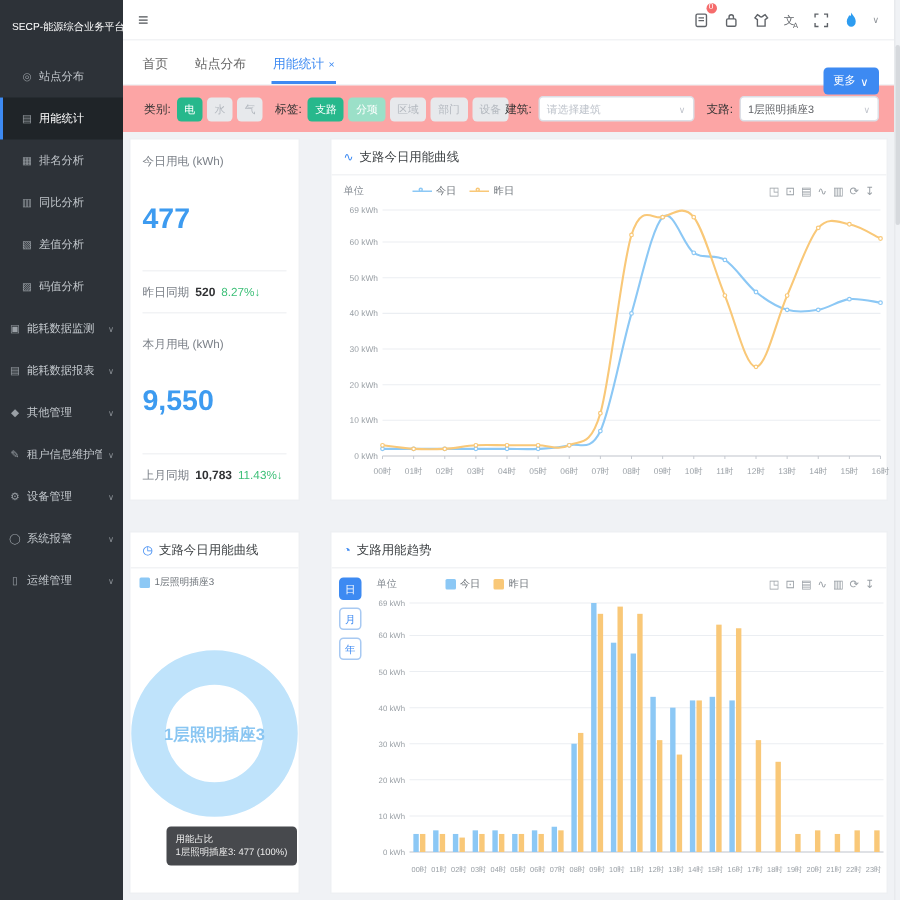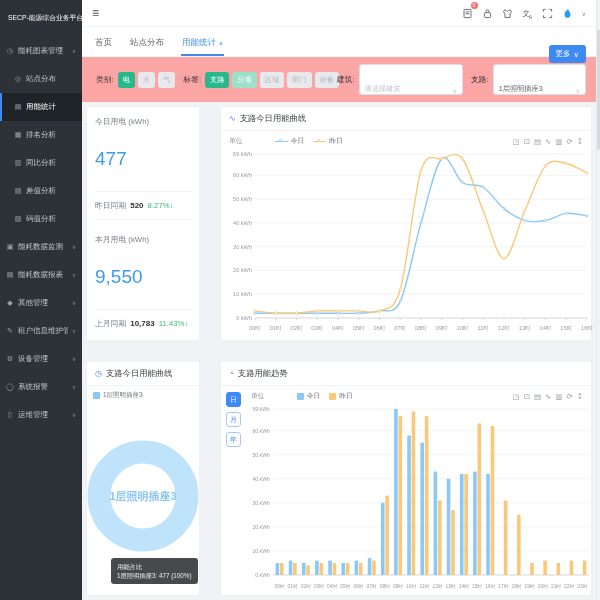--- a/index.html
+++ b/index.html
@@ -31,37 +31,37 @@
   .tab{font-size:8.5px;color:#666;padding:7px 1px;cursor:pointer;display:flex;gap:3px;align-items:center}
   .tab.active{color:#3d8af2;border-bottom:2px solid #3d8af2;padding-bottom:5px}
   .tab .x{font-size:7px;color:#3d8af2}
   .more-btn{position:absolute;right:10px;top:18px;background:#3d8af2;color:#fff;font-size:7.5px;border:none;border-radius:3px;padding:4px 7px;display:flex;gap:3px;align-items:center;cursor:pointer}
 
   .filterbar{background:#fca5a5;display:flex;align-items:center;gap:4px;padding:7px 10px;font-size:7.8px;color:#333;border-top:1px solid #f2f3f5;flex:none}
   .f-label{color:#333;margin-left:4px;flex:none}
   .chip{border-radius:3px;padding:3px 5px;font-size:7.2px;background:#e7e9ec;color:#b3b8bf;cursor:pointer;flex:none}
   .chip.active{background:#27b88c;color:#fff}
   .chip.semi{background:#9be0c8;color:#fff}
-  .selbox{border:1px solid #dcdfe6;border-radius:3px;height:31px;display:flex;align-items:flex-end;padding:0 5px;gap:16px;cursor:pointer;background:#fff}
+  .selbox{border:1px solid #dcdfe6;border-radius:3px;height:17px;display:flex;align-items:center;padding:0 5px;gap:16px;cursor:pointer;background:#fff}
   .selbox .ph{color:#bfc4cc;font-size:7.2px;white-space:nowrap}
   .selbox .val{color:#606266;font-size:7.2px;white-space:nowrap}
   .selbox .sc{margin-left:auto;color:#c0c4cc;font-size:6px}
   .sel-build{width:112px}
   .sel-branch{width:100px}
 
   .content{flex:1;display:grid;grid-template-columns:114px 1fr;grid-template-rows:1fr 1fr;gap:20px;padding:4px;min-height:0;min-width:0}
   .card{background:#fff;border:1px solid #eef0f3;display:flex;flex-direction:column;min-width:0;min-height:0;position:relative}
   .card-h{display:flex;align-items:center;gap:4px;padding:6px 8px;border-bottom:1px solid #f2f3f5;font-size:8.3px;color:#3c4043;flex:none}
   .card-h .ci{color:#3d8af2;font-size:8px}
   .card-b{flex:1;display:flex;flex-direction:column;min-height:0;position:relative}
 
   
   .statcard{padding:9px 8px;display:flex;flex-direction:column;justify-content:space-between;font-size:7.8px}
   .s-label{color:#7b8088}
-  .s-value{color:#3d9bf0;font-size:19px;font-weight:normal;margin:8px 0}
+  .s-value{color:#3d9bf0;font-size:19px;font-weight:bold;margin:8px 0}
   .s-cmp{display:flex;gap:4px;align-items:baseline;border-top:1px solid #f2f3f5;border-bottom:1px solid #f2f3f5;padding:8px 0;color:#7b8088}
   .s-cmp b{color:#303133;font-size:8px}
   .s-cmp .chg{color:#3cbf77}
   .s-cmp.last{border-bottom:none;padding-bottom:2px}
 
   
   .legend-row{display:flex;align-items:center;gap:8px;padding:5px 8px 0 8px;font-size:6.8px;color:#8a9097;flex:none}
   .lg-item{display:flex;align-items:center;gap:3px;color:#6b7177;cursor:pointer}
   .lg-line{width:13px;height:0;border-top:1.4px solid;position:relative}
   .lg-line i{position:absolute;left:4px;top:-3px;width:3px;height:3px;border:1.2px solid;border-radius:50%;background:#fff;display:block}
@@ -90,25 +90,20 @@
 
 <aside class="sidebar">
   <div class="logo">
     <svg width="13" height="15" viewBox="0 0 12 14">
         <path d="M6 0.5 C7 3 9.8 4.6 9.8 8 A3.8 4.5 0 0 1 2.2 8 C2.2 5.8 3.8 4.6 4.3 2.6 C4.9 3.8 5.8 4.2 6 0.5 Z" fill="#2d9cf0"></path>
         <path d="M6 6 C6.7 7.4 7.8 8 7.8 9.6 A1.9 2.2 0 0 1 4.2 9.6 C4.2 8.4 5.4 7.6 6 6 Z" fill="#bfe3fb"></path>
       </svg>
     <span>SECP-能源综合业务平台</span>
   </div>
   <nav class="menu" id="menu">
-      <div class="m-row">
-        <span class="mi">◷</span>
-        <span class="m-label">能耗图表管理</span>
-        <span class="caret">∧</span>
-      </div>
       <div class="m-row m-child">
         <span class="mi">◎</span>
         <span class="m-label">站点分布</span>
       </div>
       <div class="m-row m-child active">
         <span class="mi">▤</span>
         <span class="m-label">用能统计</span>
       </div>
       <div class="m-row m-child">
         <span class="mi">▦</span>

